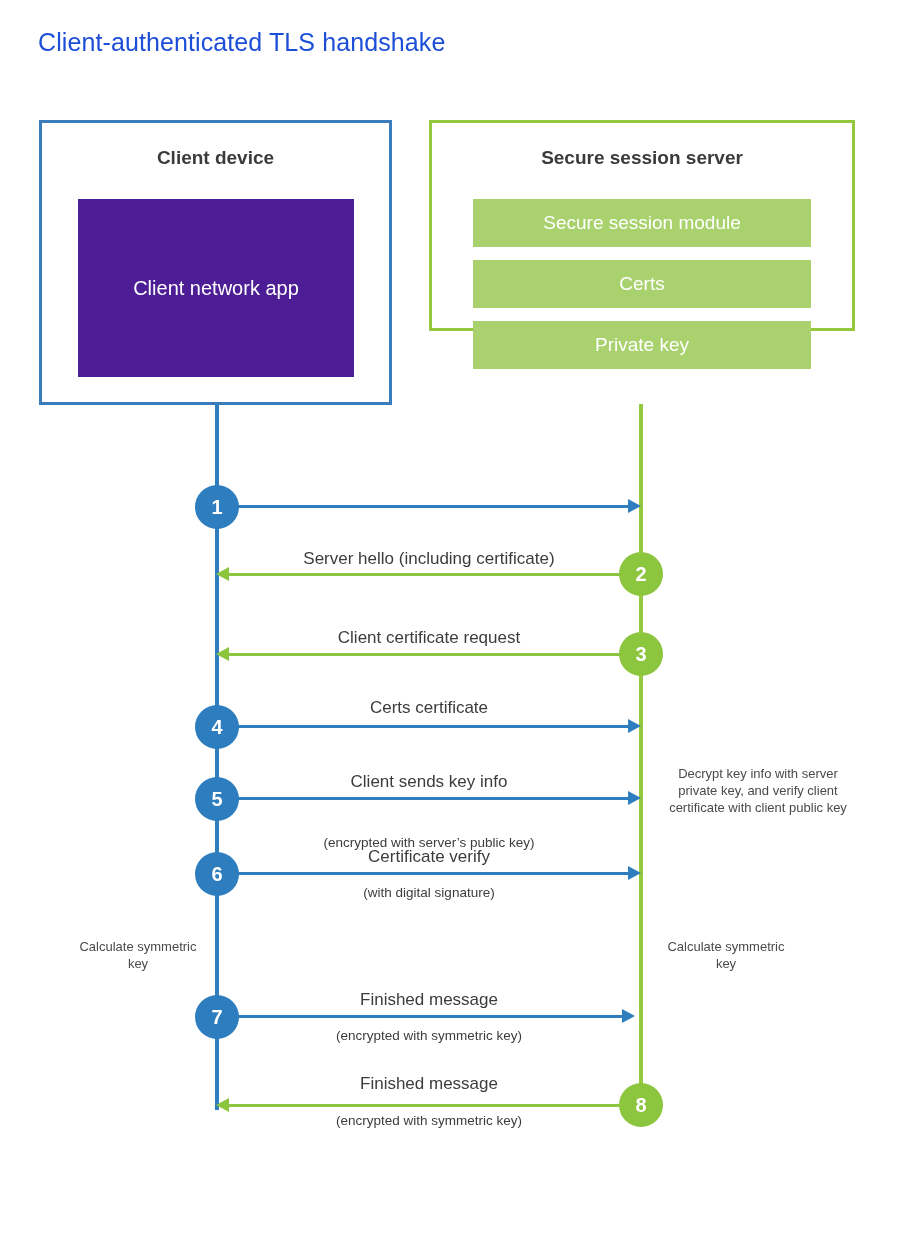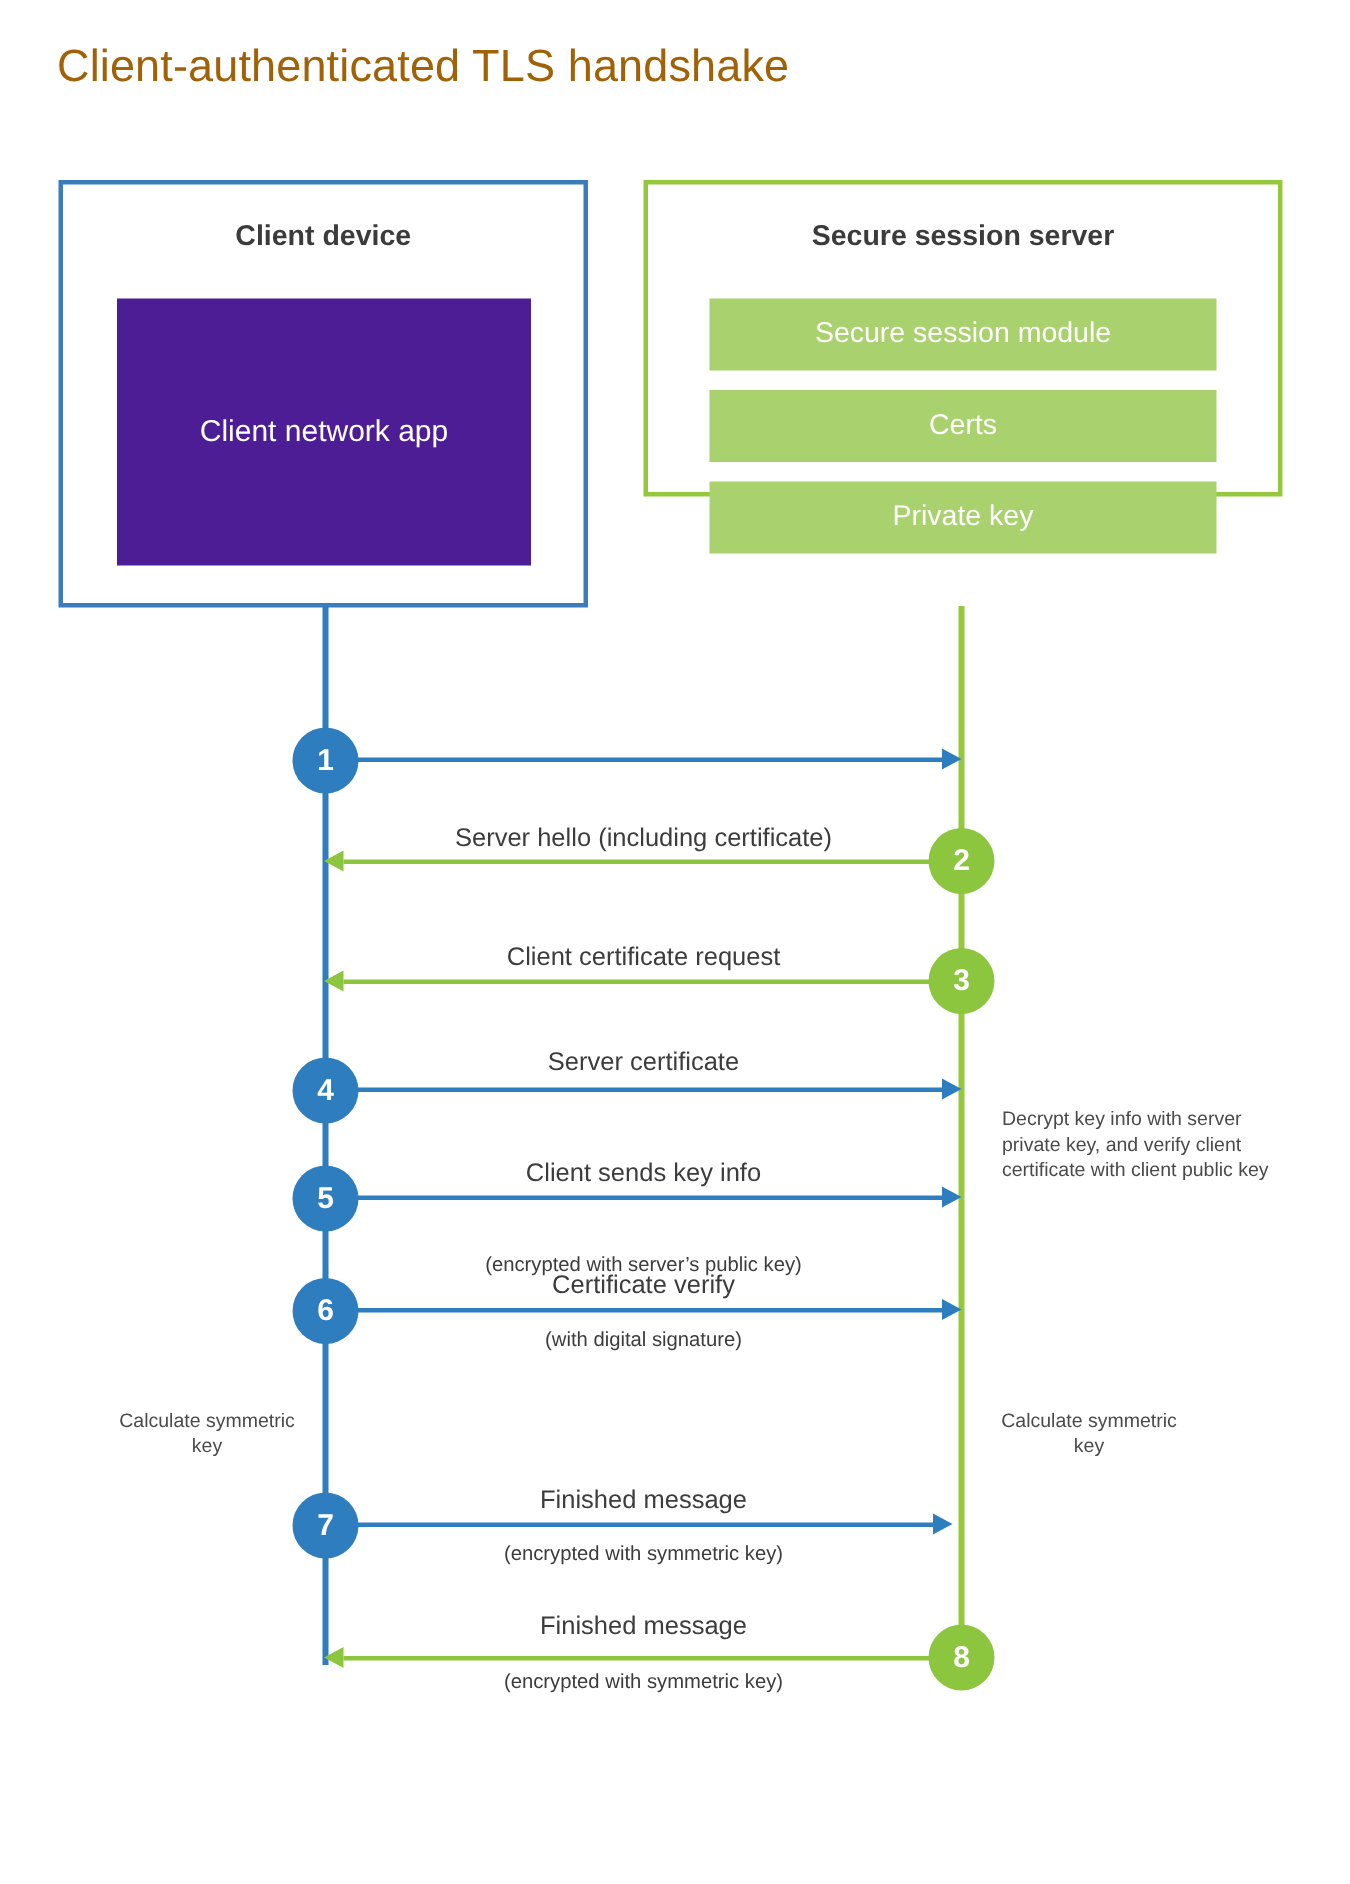--- a/index.html
+++ b/index.html
@@ -17,23 +17,23 @@
     height: 1256px;
     background: #ffffff;
     overflow: hidden;
   }
 
   
   .page-title {
     position: absolute;
     left: 38px;
     top: 28px;
-    font-size: 30px;
+    font-size: 25px;
     font-weight: 400;
-    color: #a16207;
+    color: #1d4ed8;
     letter-spacing: 0.1px;
     white-space: nowrap;
   }
 
   
   .party-box {
     position: absolute;
     box-sizing: border-box;
     background: #ffffff;
   }
@@ -233,38 +233,38 @@
   <div class="msg-label" style="left:217px; top:549px; width:424px;">Server hello (including certificate)</div>
   <div class="arrow-line green" style="left:229px; top:573px; width:412px;"></div>
   <div class="arrow-head left green" style="left:216px; top:567px;"></div>
   <div class="step-circle green" style="left:619px; top:552px;">2</div>
 
   <div class="msg-label" style="left:217px; top:628px; width:424px;">Client certificate request</div>
   <div class="arrow-line green" style="left:229px; top:653px; width:412px;"></div>
   <div class="arrow-head left green" style="left:216px; top:647px;"></div>
   <div class="step-circle green" style="left:619px; top:632px;">3</div>
 
-  <div class="msg-label" style="left:217px; top:698px; width:424px;">Server certificate</div>
+  <div class="msg-label" style="left:217px; top:698px; width:424px;">Certs certificate</div>
   <div class="arrow-line blue" style="left:217px; top:725px; width:412px;"></div>
   <div class="arrow-head right blue" style="left:628px; top:719px;"></div>
   <div class="step-circle blue" style="left:195px; top:705px;">4</div>
 
   <div class="msg-label" style="left:217px; top:772px; width:424px;">Client sends key info</div>
   <div class="arrow-line blue" style="left:217px; top:797px; width:412px;"></div>
   <div class="arrow-head right blue" style="left:628px; top:791px;"></div>
   <div class="step-circle blue" style="left:195px; top:777px;">5</div>
   <div class="msg-sub" style="left:217px; top:810px; width:424px;margin-top:25px;">(encrypted with server’s public key)</div>
 
   <div class="msg-label" style="left:217px; top:847px; width:424px;">Certificate verify</div>
   <div class="arrow-line blue" style="left:217px; top:872px; width:412px;"></div>
   <div class="arrow-head right blue" style="left:628px; top:866px;"></div>
   <div class="step-circle blue" style="left:195px; top:852px;">6</div>
   <div class="msg-sub" style="left:217px; top:885px; width:424px;">(with digital signature)</div>
 
-  <div class="side-note right-note" style="left:668px; top:737px;">Decrypt key info with server private key, and verify client certificate with client public key</div>
+  <div class="side-note right-note" style="left:668px; top:765px;text-align:center;">Decrypt key info with server private key, and verify client certificate with client public key</div>
   <div class="side-note left-note" style="left:68px; top:938px;">Calculate symmetric key</div>
   <div class="side-note right-note centered" style="left:656px; top:938px;">Calculate symmetric key</div>
 
   <div class="msg-label" style="left:217px; top:990px; width:424px;">Finished message</div>
   <div class="arrow-line blue" style="left:217px; top:1015px; width:406px;"></div>
   <div class="arrow-head right blue" style="left:622px; top:1009px;"></div>
   <div class="step-circle blue" style="left:195px; top:995px;">7</div>
   <div class="msg-sub" style="left:217px; top:1028px; width:424px;">(encrypted with symmetric key)</div>
 
   <div class="msg-label" style="left:217px; top:1074px; width:424px;">Finished message</div>

